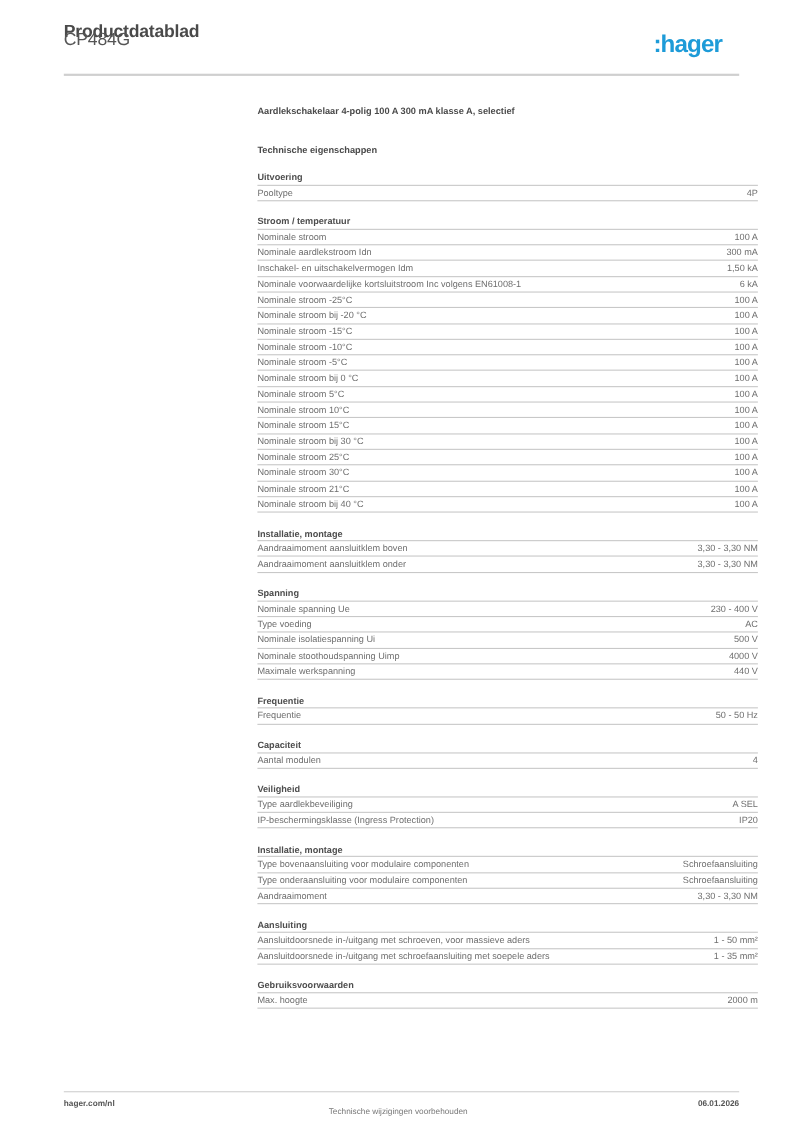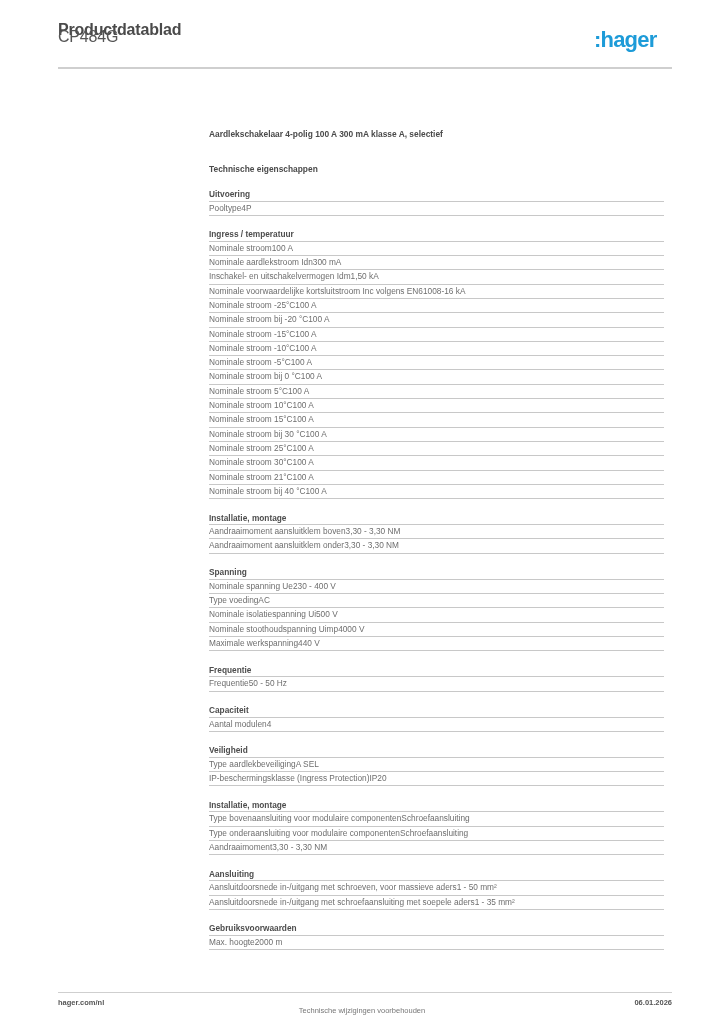--- a/index.html
+++ b/index.html
@@ -5,28 +5,28 @@
   html, body { margin:0; padding:0; }
   body {
     width:724px; height:1024px; background:#ffffff; position:relative; overflow:hidden;
     font-family:"Liberation Sans", sans-serif; color:#555;
   }
   .hdr-title { position:absolute; left:58px; top:21px; font-size:16px; font-weight:bold; color:#4a4a4a; letter-spacing:-0.2px; }
   .hdr-code { position:absolute; left:58px; top:28px; font-size:16px; color:#555; letter-spacing:-0.2px; }
   .logo { position:absolute; left:594px; top:27px; font-size:22px; font-weight:bold; color:#1d9bd8; letter-spacing:-0.8px; line-height:26px; }
   .hdr-rule { position:absolute; left:58px; top:67px; width:614px; height:2px; background:#cfcfcf; }
 
-  .content { position:absolute; left:209px; top:95px; width:455px;margin-top:33px; }
+  .content { position:absolute; left:234px; top:95px; width:455px; }
   .product-name { font-size:8.4px; font-weight:bold; color:#4a4a4a; height:12px; line-height:12px; }
   .tech-title { font-size:8.4px; font-weight:bold; color:#4a4a4a; margin-top:23px; height:12px; line-height:12px; }
 
   .section { margin-top:12.5px; }
   .section.first { margin-top:13px; }
   .sec-head { font-size:8.3px; font-weight:bold; color:#4d4d4d; height:12.5px; line-height:12px; border-bottom:1.3px solid #c8c8c8; }
-  .row { display:flex; height:13.3px; line-height:13px; border-bottom:1.3px solid #c8c8c8; font-size:8.3px; color:#6e6e6e; }
+  .row { display:flex; justify-content:space-between; height:13.3px; line-height:13px; border-bottom:1.3px solid #c8c8c8; font-size:8.3px; color:#6e6e6e; }
   .row .lbl { white-space:nowrap; }
   .row .val { white-space:nowrap; text-align:right; }
 
   .ftr-rule { position:absolute; left:58px; top:992px; width:614px; height:1px; background:#cfcfcf; }
   .ftr-left { position:absolute; left:58px; top:998px; font-size:7.5px; font-weight:bold; color:#555; }
   .ftr-center { position:absolute; left:0; width:724px; text-align:center; top:1006px; font-size:7.5px; color:#777; }
   .ftr-right { position:absolute; right:52px; top:998px; font-size:7.5px; font-weight:bold; color:#555; }
 </style>
 </head>
 <body>
@@ -43,21 +43,21 @@
   <div class="tech-title">Technische eigenschappen</div>
   <div id="sections">
       <div class="section first">
         <div class="sec-head">Uitvoering</div>
         <div class="row">
           <span class="lbl">Pooltype</span>
           <span class="val">4P</span>
         </div>
       </div>
       <div class="section">
-        <div class="sec-head">Ingress / temperatuur</div>
+        <div class="sec-head">Stroom / temperatuur</div>
         <div class="row">
           <span class="lbl">Nominale stroom</span>
           <span class="val">100 A</span>
         </div>
         <div class="row">
           <span class="lbl">Nominale aardlekstroom Idn</span>
           <span class="val">300 mA</span>
         </div>
         <div class="row">
           <span class="lbl">Inschakel- en uitschakelvermogen Idm</span>

